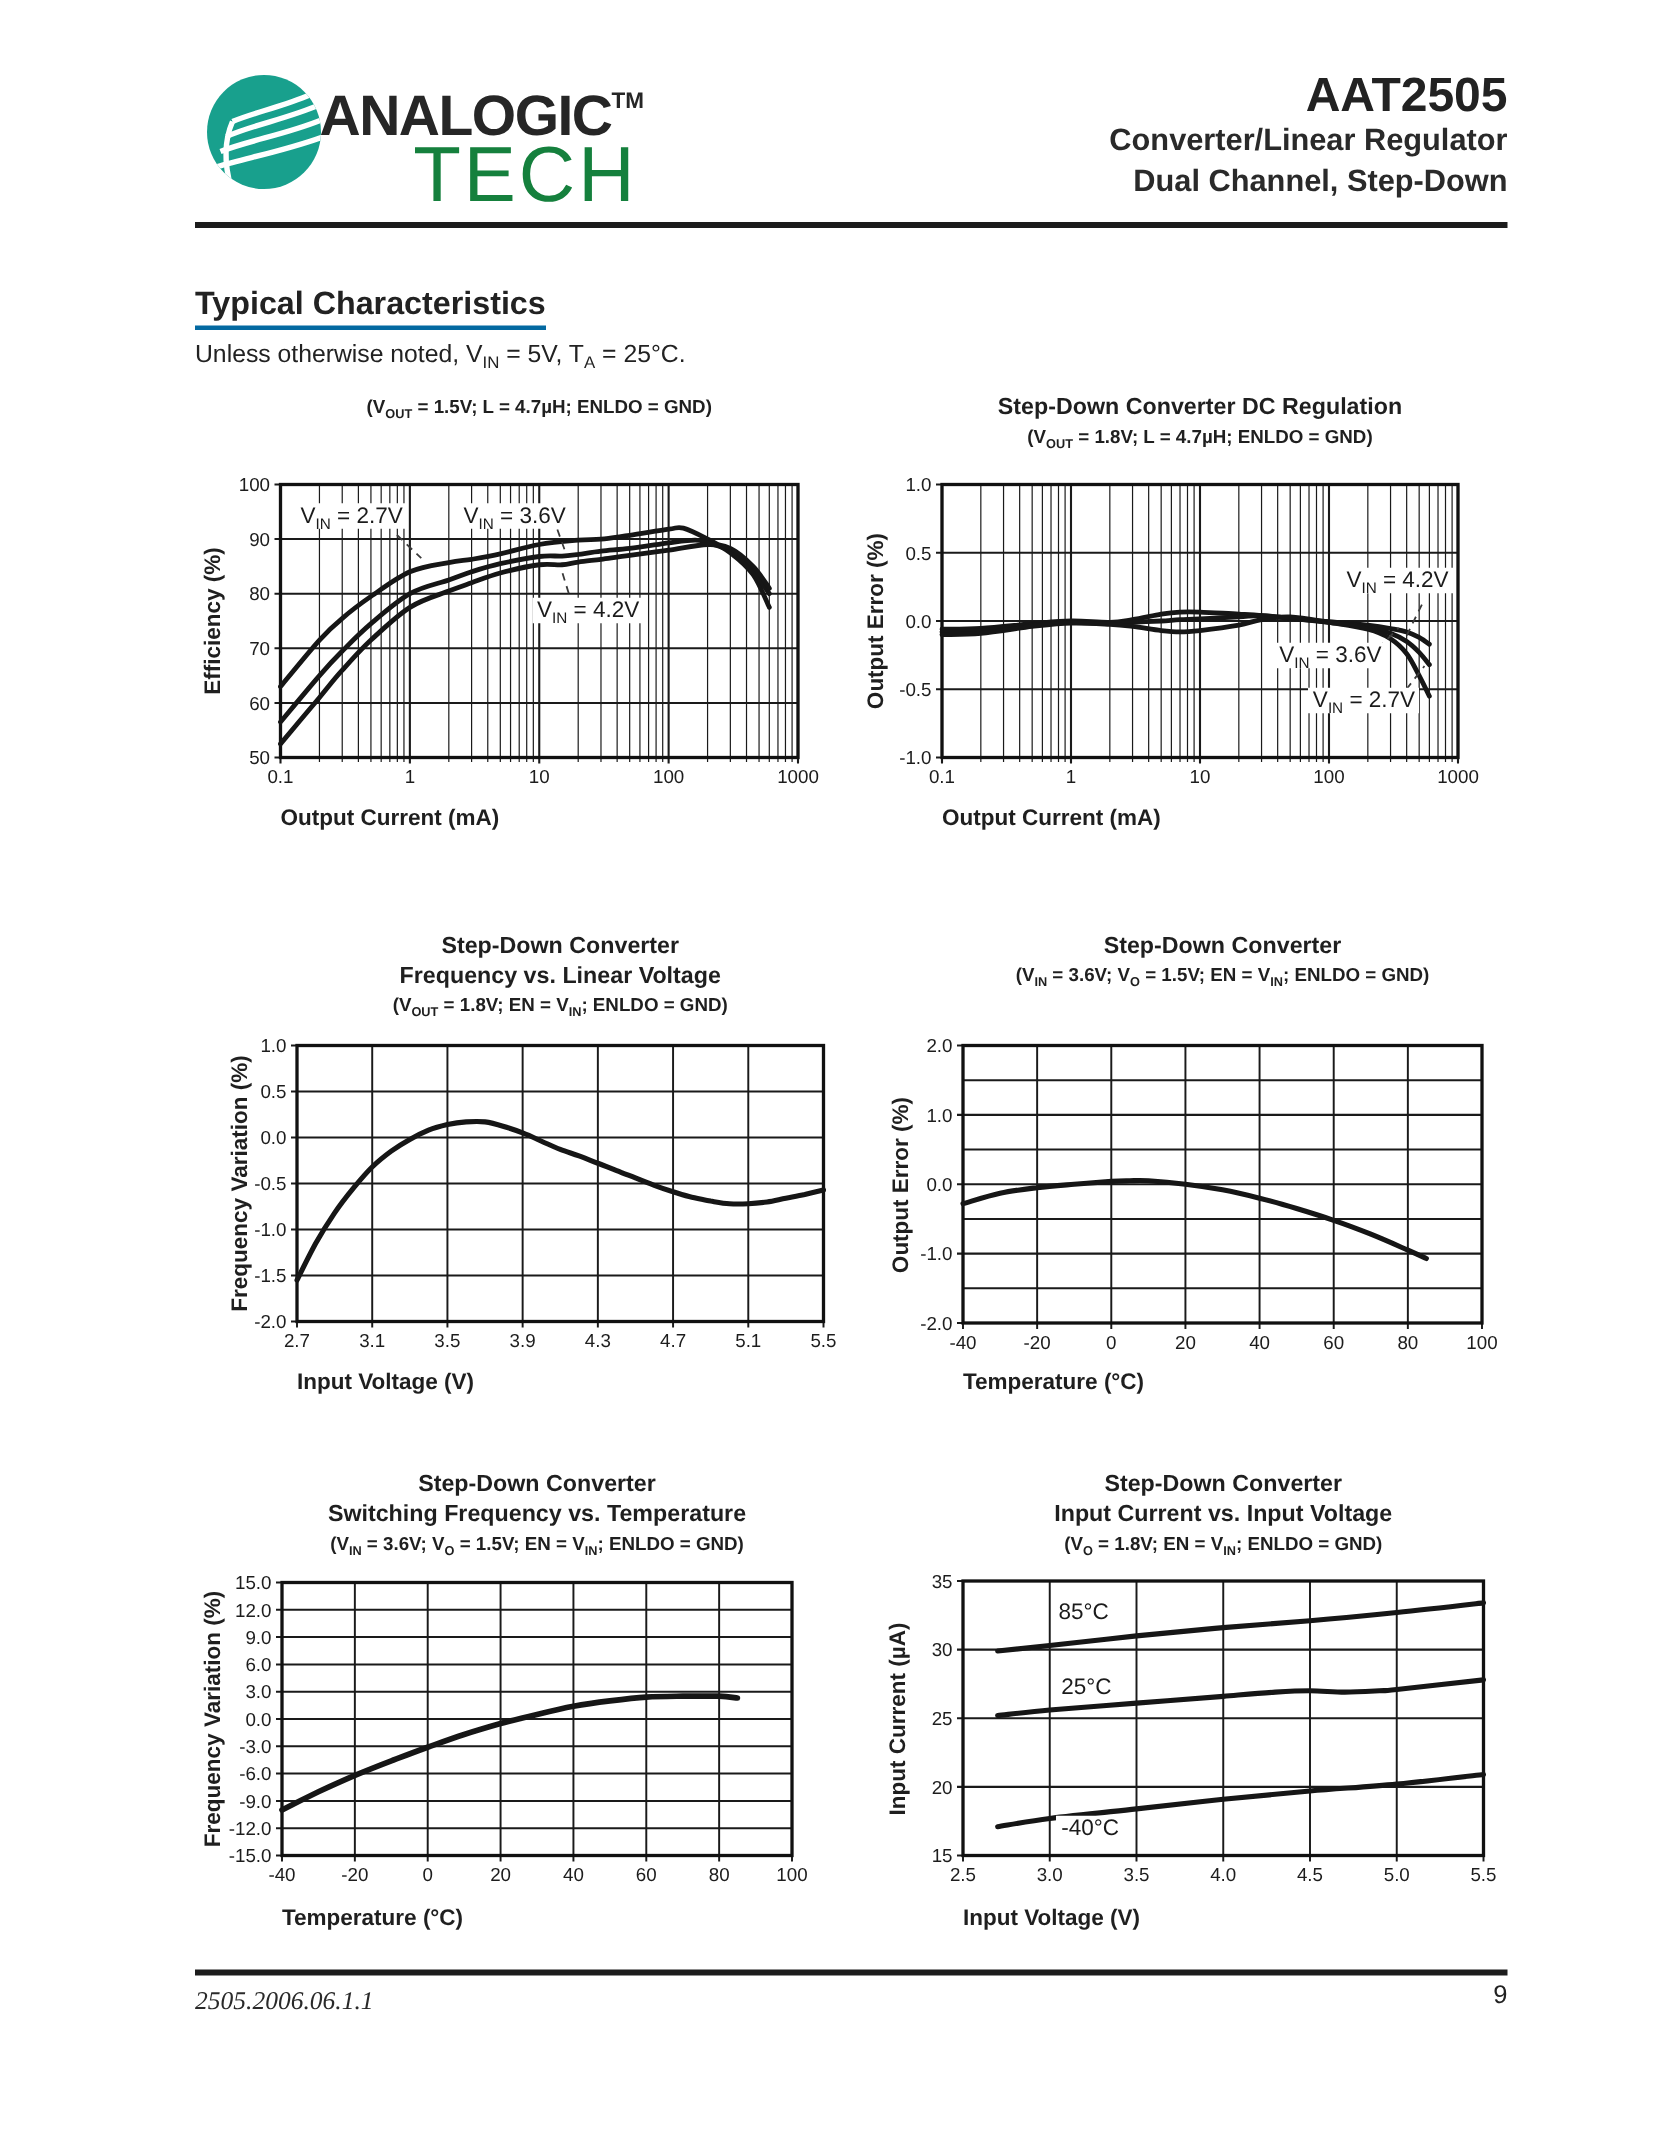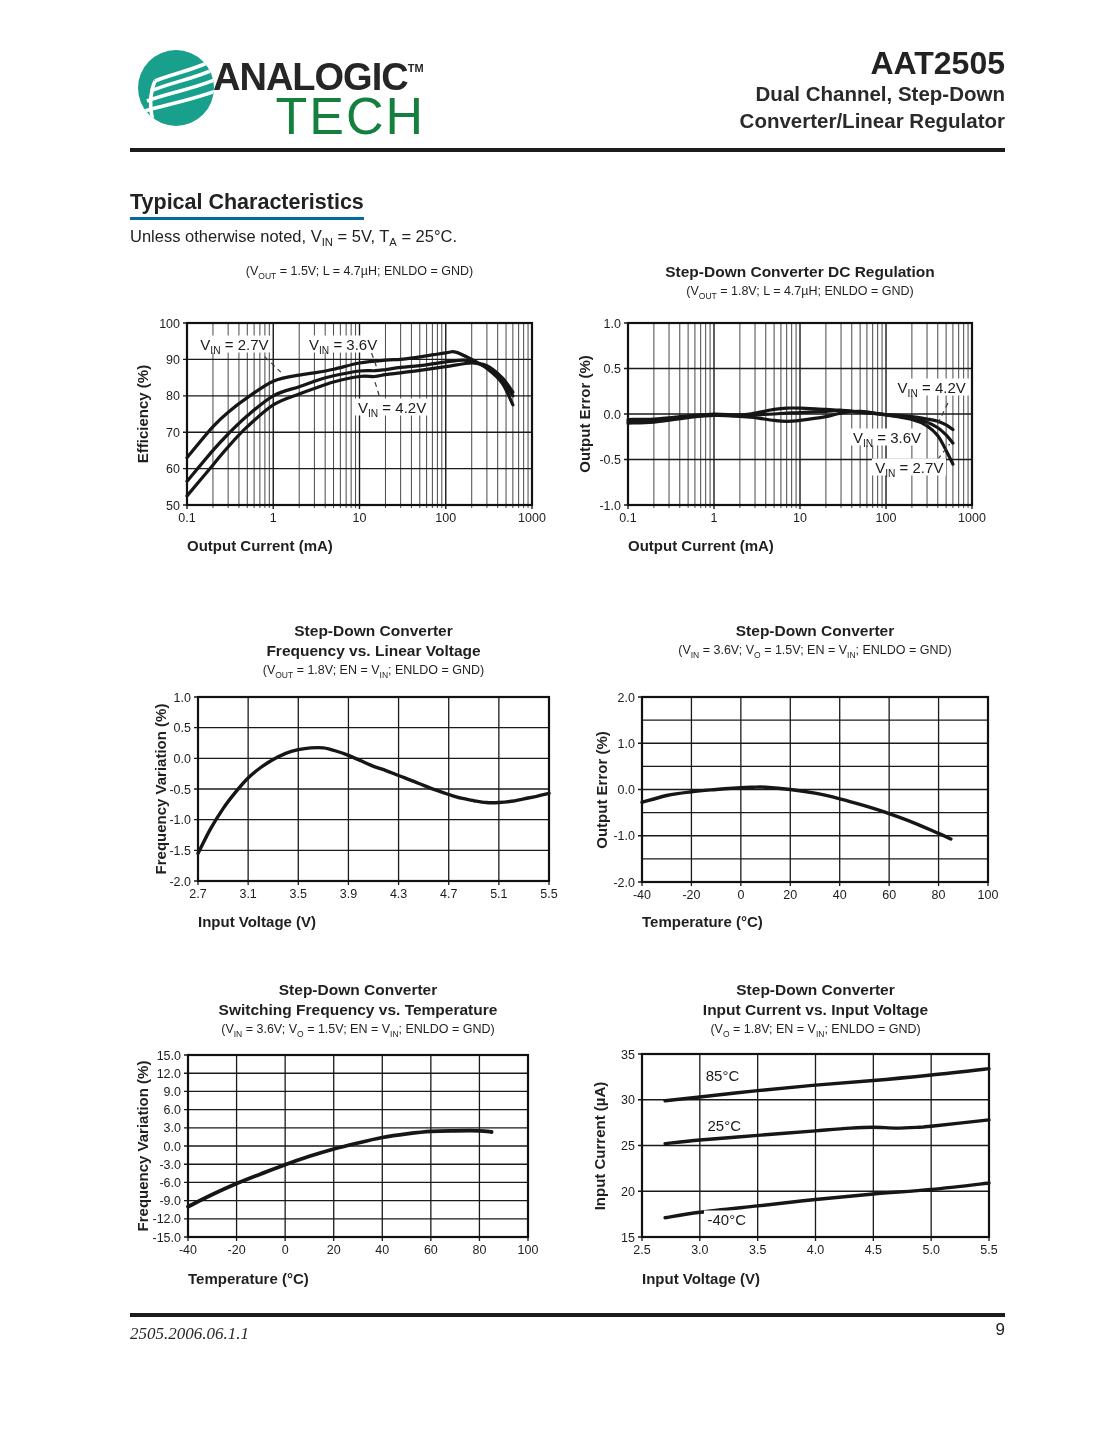--- a/index.html
+++ b/index.html
@@ -2,33 +2,33 @@
 <html><head>
 <meta charset="utf-8">
 <style>
   html,body{margin:0;padding:0;background:#e8e8e8;}
   .page{position:relative;width:1105px;height:1430px;background:#ffffff;margin:0 auto;
         font-family:"Liberation Sans",sans-serif;color:#1d1d1d;overflow:hidden;}
   .abs{position:absolute;}
   sub{font-size:68%;line-height:0;}
   
   .brand-top{font-size:38px;font-weight:bold;letter-spacing:-1px;color:#262626;line-height:40px;}
-  .brand-top .tm{font-size:11px;font-weight:bold;letter-spacing:0;vertical-align:18px;}
+  .brand-top .tm{font-size:15px;font-weight:bold;letter-spacing:0;vertical-align:18px;}
   .brand-bottom{font-size:52px;font-weight:normal;letter-spacing:2px;color:#15803d;line-height:38px;text-align:right;padding-right:10px;}
   .part{font-size:32px;font-weight:bold;text-align:right;line-height:34px;color:#222;}
   .prod-sub{font-size:20.5px;font-weight:bold;text-align:right;line-height:27px;color:#2a2a2a;}
   .rule{background:#1c1c1c;height:4px;}
   
   .sec-title{font-size:21.5px;font-weight:bold;color:#222;border-bottom:3px solid #0369a1;padding-bottom:2px;display:inline-block;}
   .note{font-size:16.5px;color:#222;}
   
   .cell{position:absolute;}
   .chart-head{position:absolute;text-align:center;}
   .chart-head .t{font-size:15.5px;font-weight:bold;line-height:20px;color:#1f1f1f;}
-  .chart-head .c{font-size:12.5px;font-weight:normal;line-height:18px;color:#1f1f1f;}
+  .chart-head .c{font-size:12.5px;font-weight:bold;line-height:18px;color:#1f1f1f;}
   .xtitle,.ytitle{position:absolute;font-size:15px;font-weight:bold;color:#1f1f1f;white-space:nowrap;}
   .xtitle{text-align:left;}
   svg.plot{position:absolute;left:0;top:0;}
   svg.plot text{font-family:"Liberation Sans",sans-serif;}
   .ann{position:absolute;font-size:15px;color:#1b1b1b;white-space:nowrap;background:#fff;padding:0 3px;transform:translateY(-50%);}
   
   .foot-code{font-size:17px;font-style:italic;font-family:"Liberation Serif",serif;color:#2a2a2a;}
   .foot-page{font-size:17px;color:#222;text-align:right;}
 </style>
 </head>
@@ -50,22 +50,22 @@
       <path d="M14,56 C34,48 62,44 86,33"></path>
       <path d="M12,66 C32,60 64,54 88,44"></path>
     </g>
   </svg>
   <div class="abs" style="left:213px;top:48px;width:222px;">
     <div class="brand-top"><span>ANALOGIC</span><span class="tm">TM</span></div>
     <div class="brand-bottom">TECH</div>
   </div>
   <div class="abs" style="right:100px;top:46px;width:460px;">
     <div class="part">AAT2505</div>
+    <div class="prod-sub">Converter/Linear Regulator</div>
     <div class="prod-sub">Dual Channel, Step-Down</div>
-    <div class="prod-sub">Converter/Linear Regulator</div>
   </div>
   <div class="abs rule" style="left:130px;top:148px;width:875px;"></div>
 
   <div class="abs" style="left:130px;top:190px;">
     <span class="sec-title">Typical Characteristics</span>
   </div>
   <div class="abs note" style="left:130px;top:227px;">Unless otherwise noted, V<sub>IN</sub> = 5V, T<sub>A</sub> = 25°C.</div>
 
   <div class="cell" style="left:130px;top:255px;width:435px;height:312px;">
     <div class="chart-head" style="left:57px;top:7px;width:345px;">

